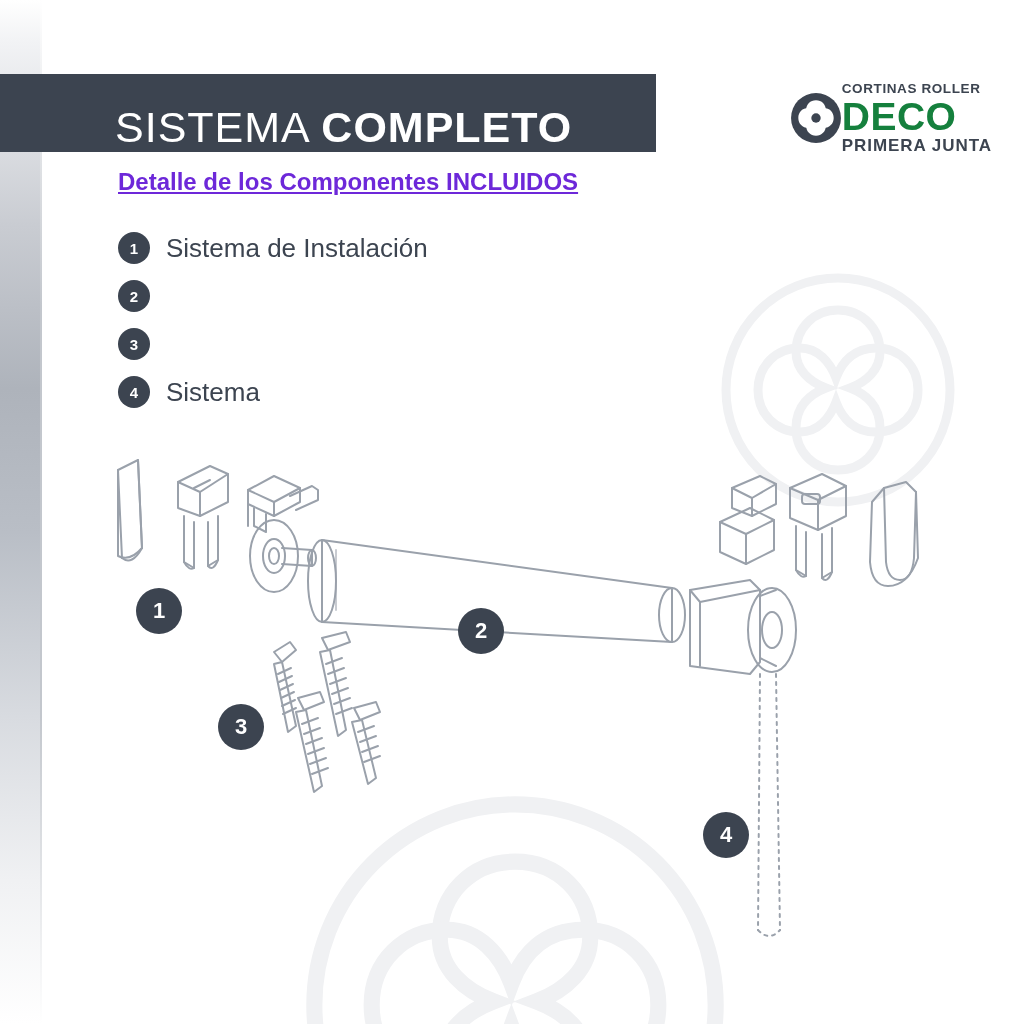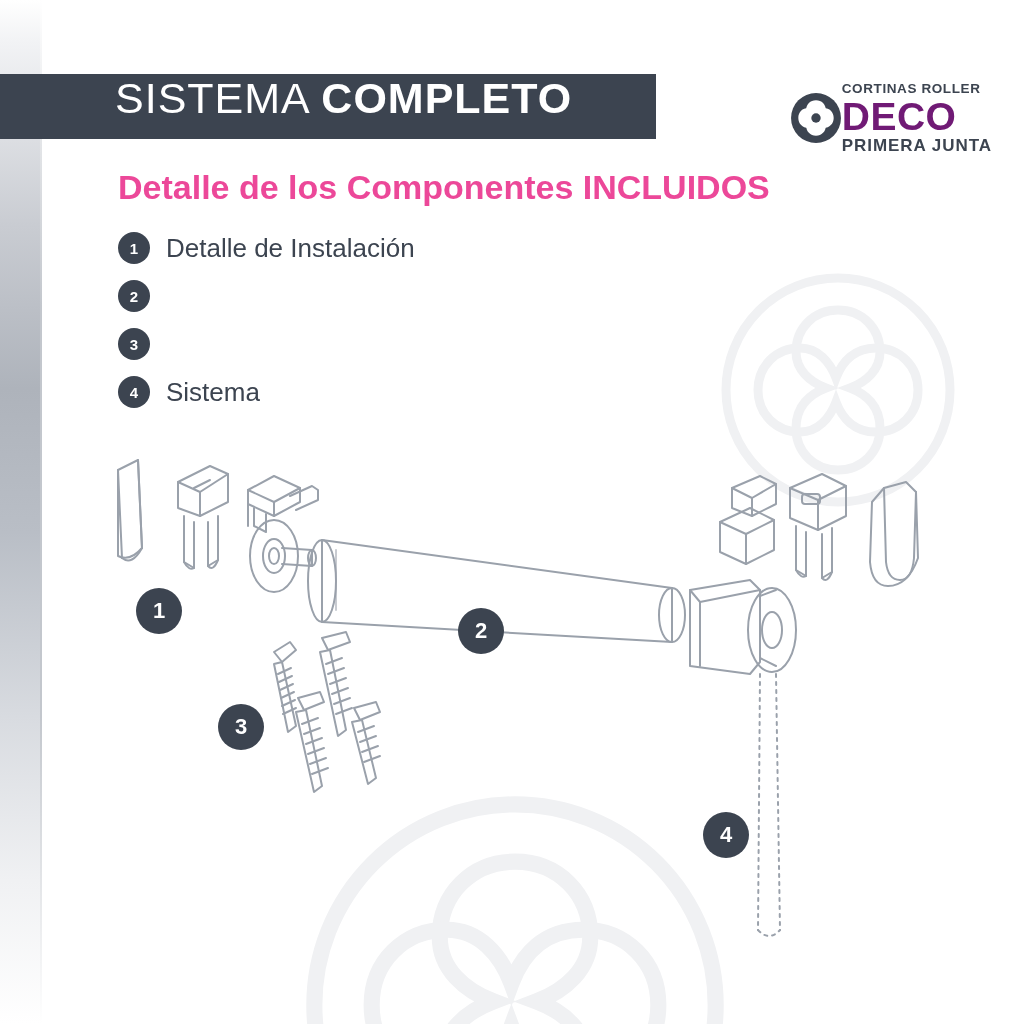--- a/index.html
+++ b/index.html
@@ -50,24 +50,24 @@
     opacity: 1;
     pointer-events: none;
   }
 
   
   .title-bar {
     position: absolute;
     left: 0;
     top: 74px;
     width: 656px;
-    height: 65px;
+    height: 78px;
     background: #3c4450;
     display: flex;
-    align-items: flex-start;
+    align-items: flex-end;
   }
   .title-text {
     margin-left: 115px;
     color: #ffffff;
     font-size: 43px;
     letter-spacing: 1px;
     white-space: nowrap;
   }
   .title-light { font-weight: 300; }
   .title-bold { font-weight: 700; }
@@ -91,39 +91,40 @@
   }
   .logo-top {
     font-size: 13.5px;
     font-weight: 700;
     color: #3c4450;
     letter-spacing: 0.6px;
   }
   .logo-mid {
     font-size: 39px;
     font-weight: 800;
-    color: #701a75;
+    color: #15803d;
     letter-spacing: 0.5px;
     margin: 1px 0 1px 0;
   }
   .logo-bot {
     font-size: 17px;
     font-weight: 700;
     color: #3c4450;
     letter-spacing: 0.95px;
   }
 
   
   .subtitle {
     position: absolute;
     left: 118px;
     top: 168px;
-    font-size: 34px;
-    font-weight: 700;
-    color: #ec4899;
+    font-size: 24px;
+    font-weight: 700;
+    color: #6d28d9;
+    text-decoration: underline;
   }
 
   
   .legend {
     position: absolute;
     left: 118px;
     top: 224px;
     width: 600px;
   }
   .legend-item {
@@ -223,21 +224,21 @@
       <span class="logo-mid">DECO</span>
       <span class="logo-bot">PRIMERA JUNTA</span>
     </div>
   </div>
 
   <div class="subtitle">Detalle de los Componentes INCLUIDOS</div>
 
   <div class="legend">
     <div class="legend-item">
       <div class="badge">1</div>
-      <div class="legend-label">Detalle de Instalación</div>
+      <div class="legend-label">Sistema de Instalación</div>
     </div>
     <div class="legend-item">
       <div class="badge">2</div>
     </div>
     <div class="legend-item">
       <div class="badge">3</div>
     </div>
     <div class="legend-item">
       <div class="badge">4</div>
       <div class="legend-label">Sistema</div>

